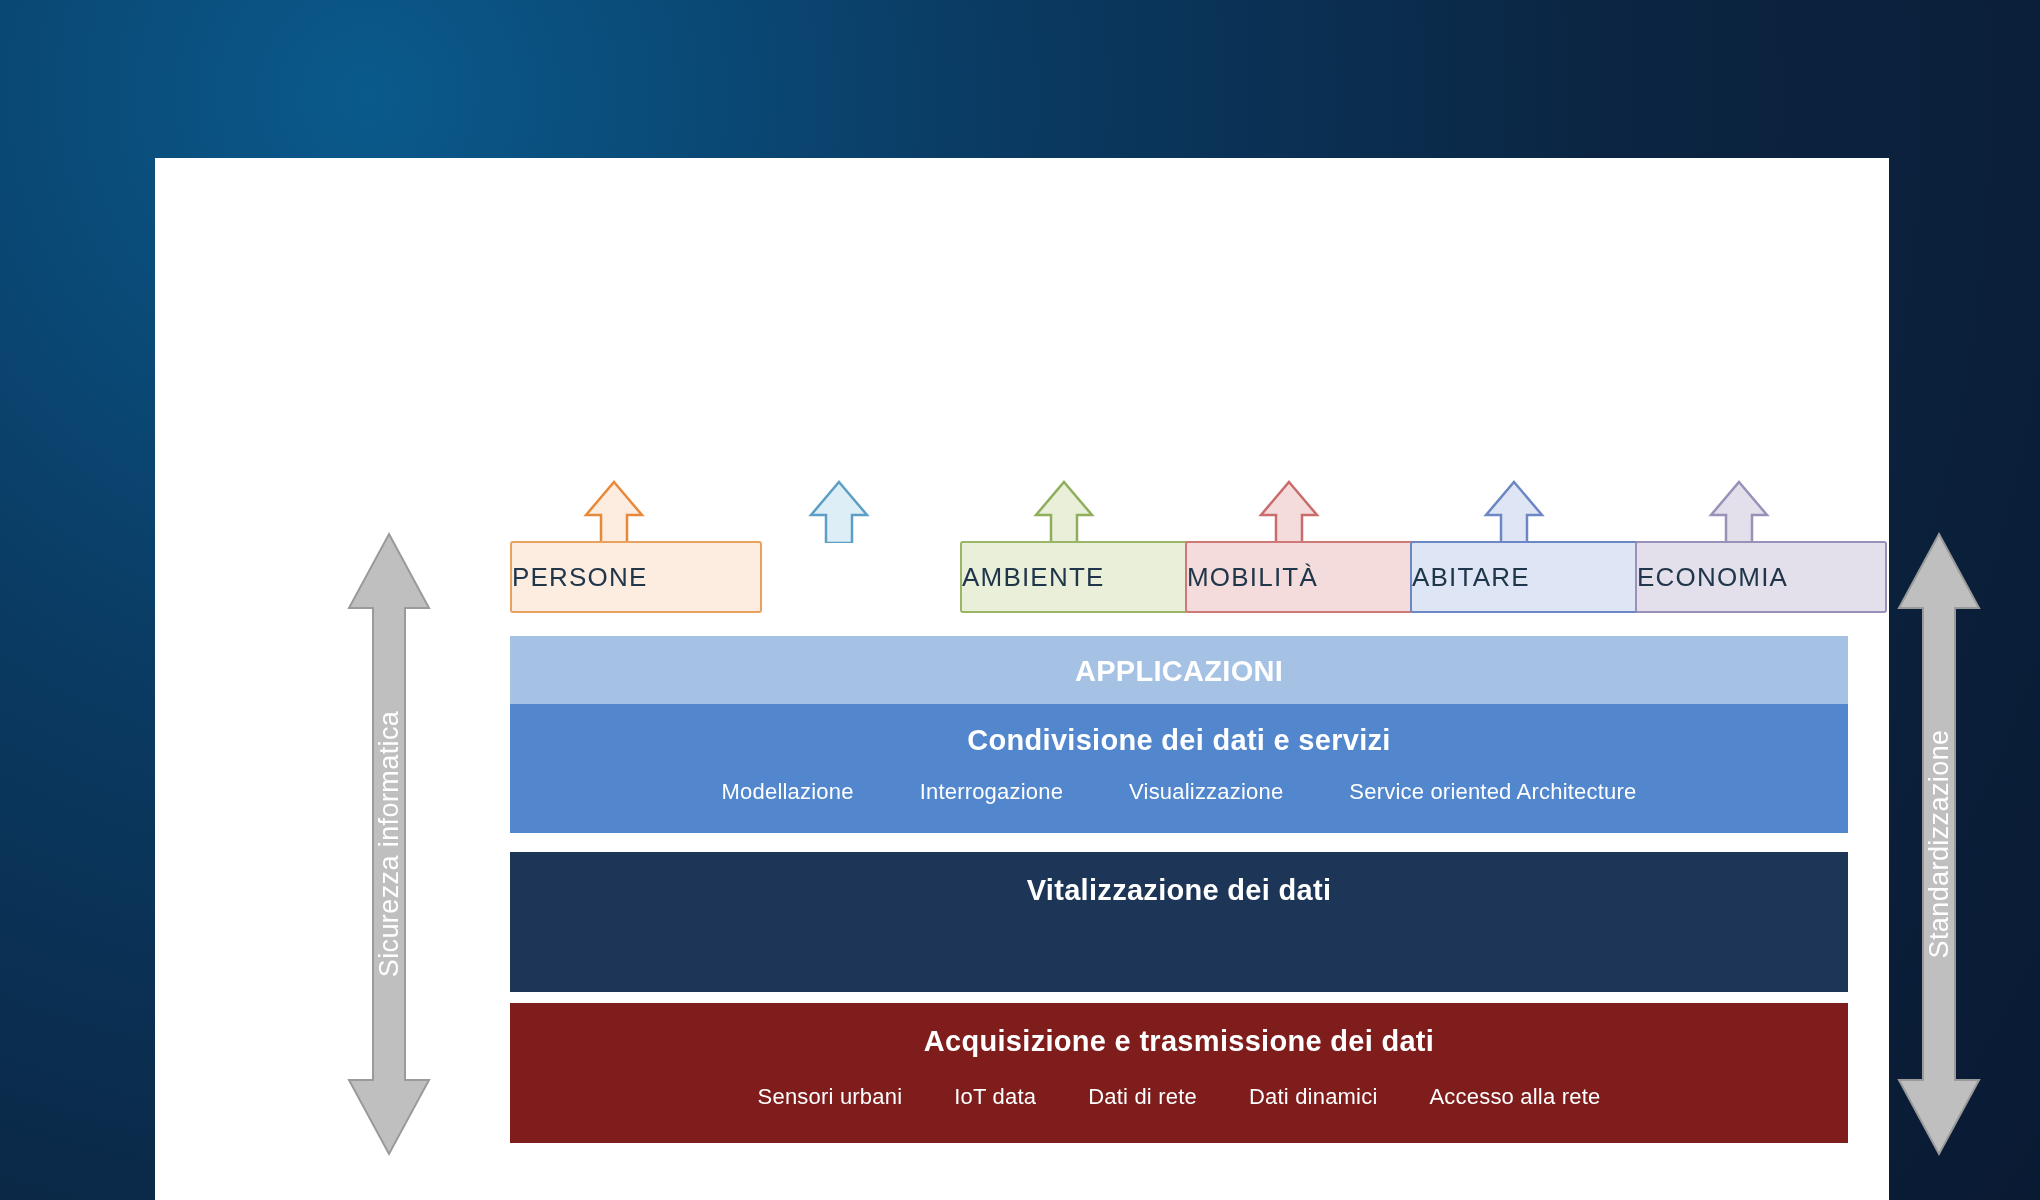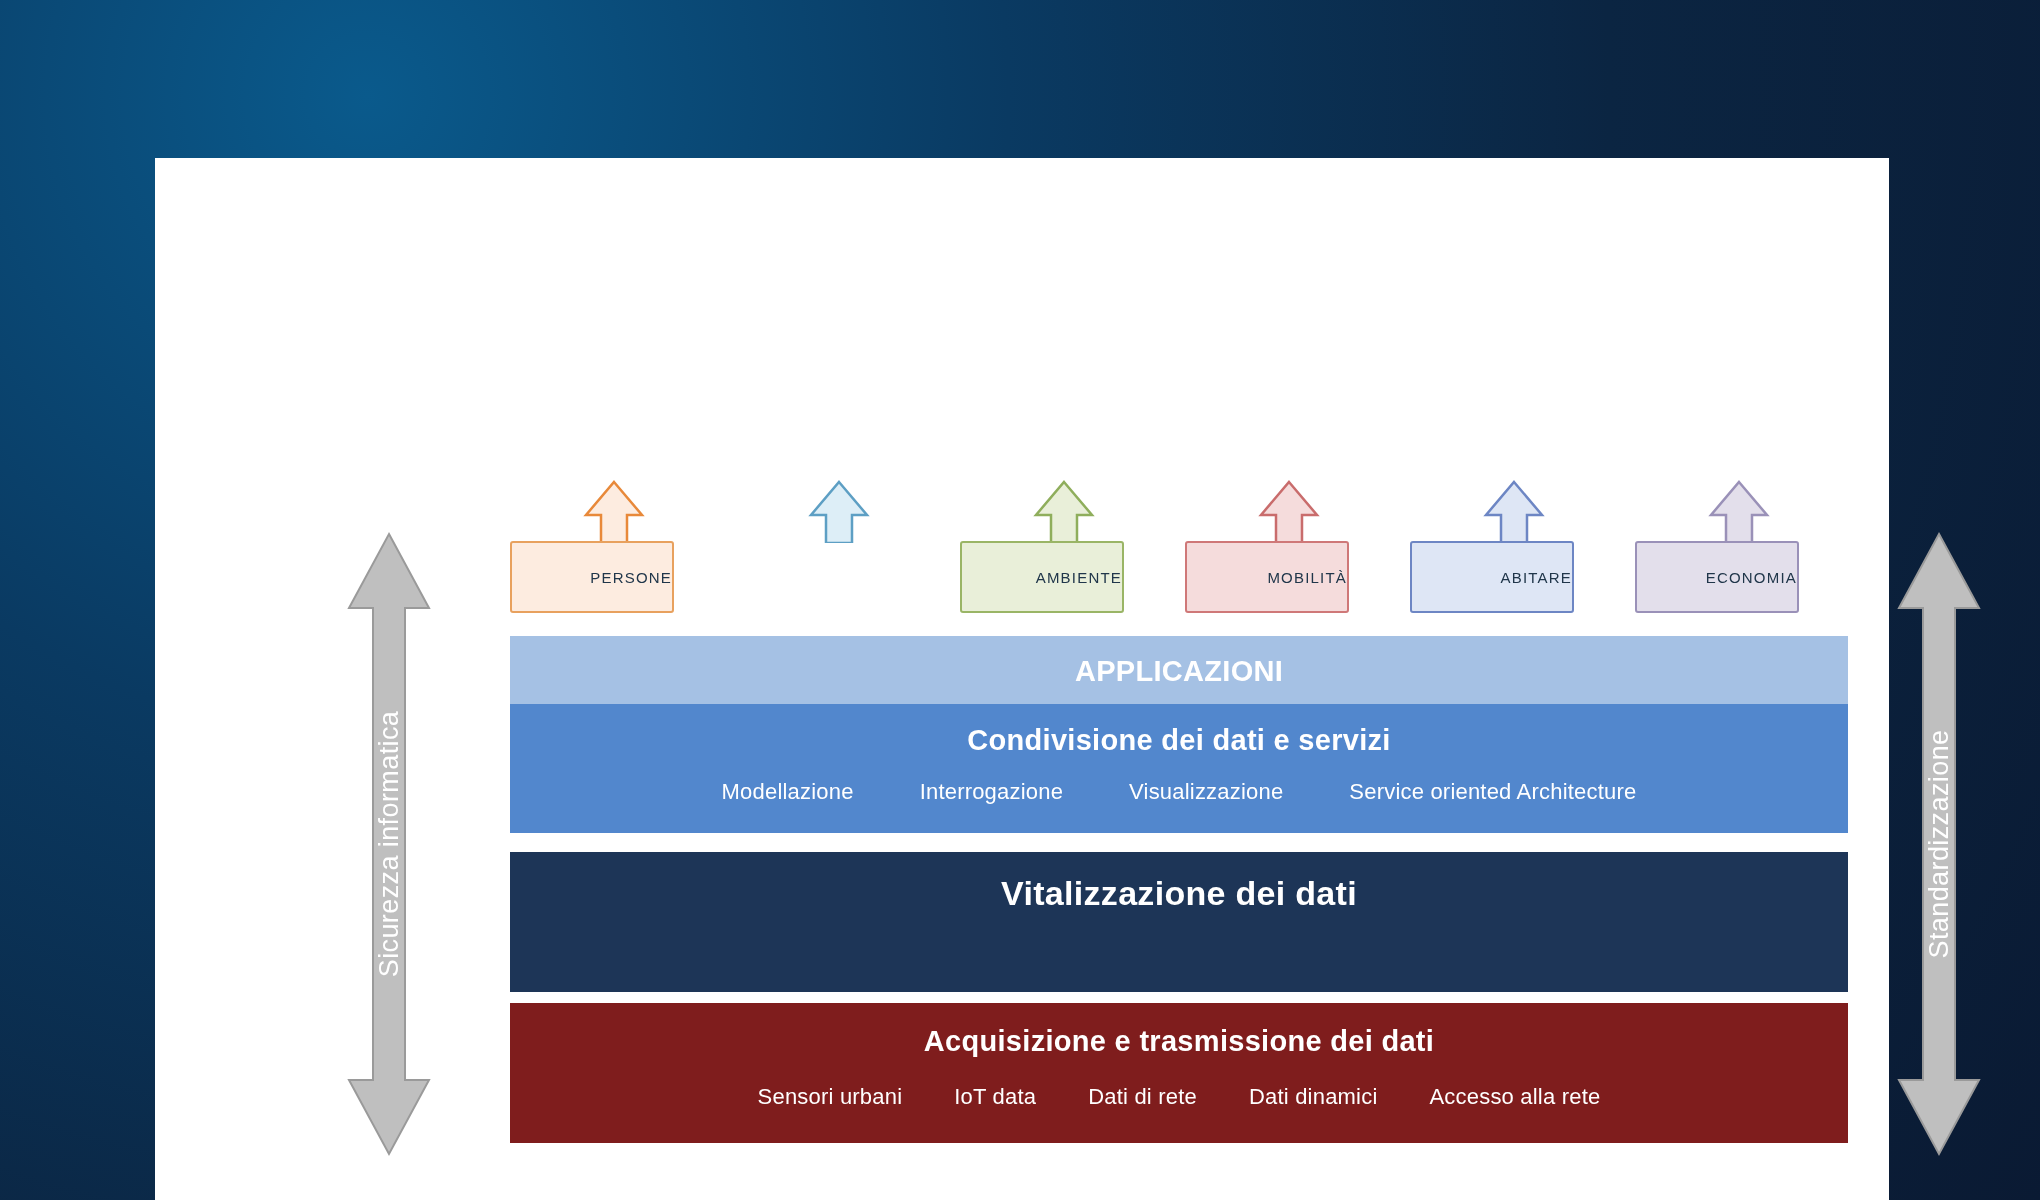--- a/index.html
+++ b/index.html
@@ -58,29 +58,29 @@
   #chips {
     position: absolute;
     left: 355px;
     top: 321px;
     width: 1338px;
     height: 134px;
   }
   .chip {
     position: absolute;
     top: 62px;
-    width: 164px;
+    width: 252px;
     height: 72px;
     border-radius: 3px;
     border: 2px solid #999;
     box-sizing: border-box;
     display: flex;
     align-items: center;
-    justify-content: flex-end;
-    font-size: 15px;
+    justify-content: flex-start;
+    font-size: 26px;
     letter-spacing: 1.2px;
     color: #20364a;
   }
   .chip-arrow {
     position: absolute;
     top: 0;
     width: 64px;
     height: 64px;
   }
   .chip-arrow svg { display: block; }
@@ -126,21 +126,21 @@
   }
   #layer-condivisione .layer-title { font-size: 29px; margin-bottom: 22px; }
   #layer-condivisione .layer-items span { margin: 0 33px; }
 
   #layer-vitalizzazione {
     top: 694px;
     height: 140px;
     background: #1d3557;
     padding-top: 22px;
   }
-  #layer-vitalizzazione .layer-title { font-size: 34px; margin-bottom: 26px; }
+  #layer-vitalizzazione .layer-title { font-size: 29px; margin-bottom: 26px; }
   #layer-vitalizzazione .layer-items span { margin: 0 26px; }
 
   #layer-acquisizione {
     top: 845px;
     height: 140px;
     background: #7f1d1d;
     padding-top: 22px;
   }
   #layer-acquisizione .layer-title { font-size: 29px; margin-bottom: 26px; }
   #layer-acquisizione .layer-items span { margin: 0 26px; }

